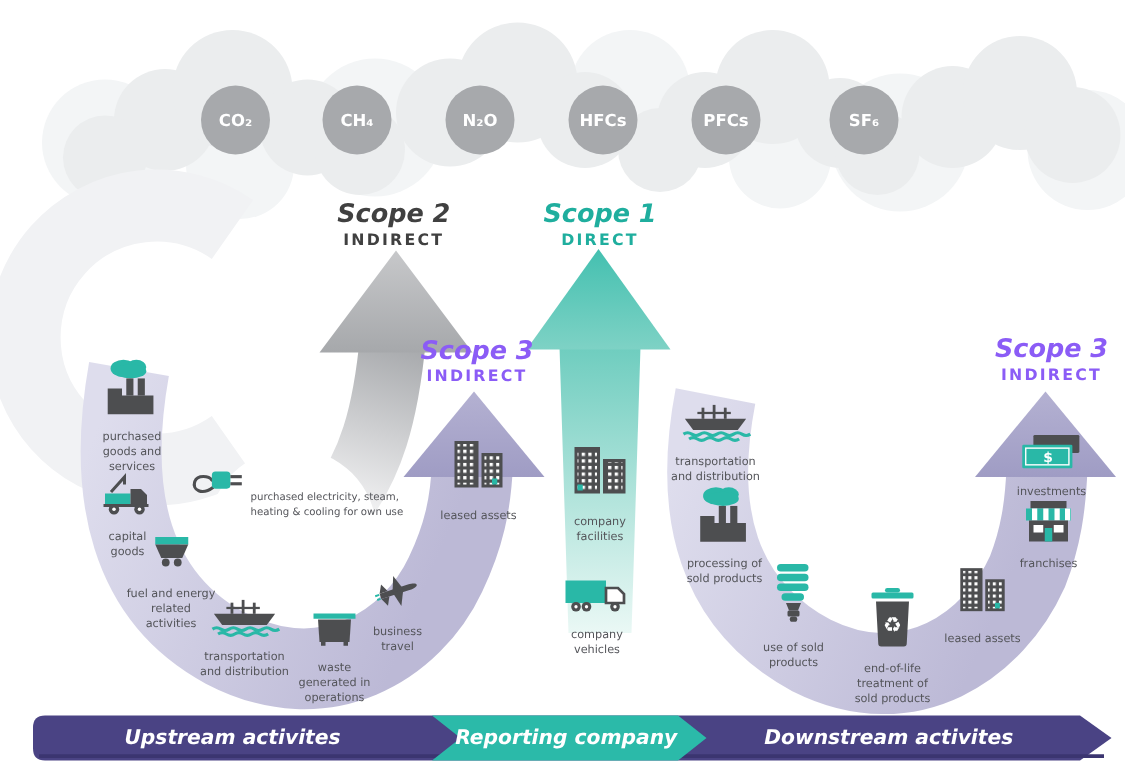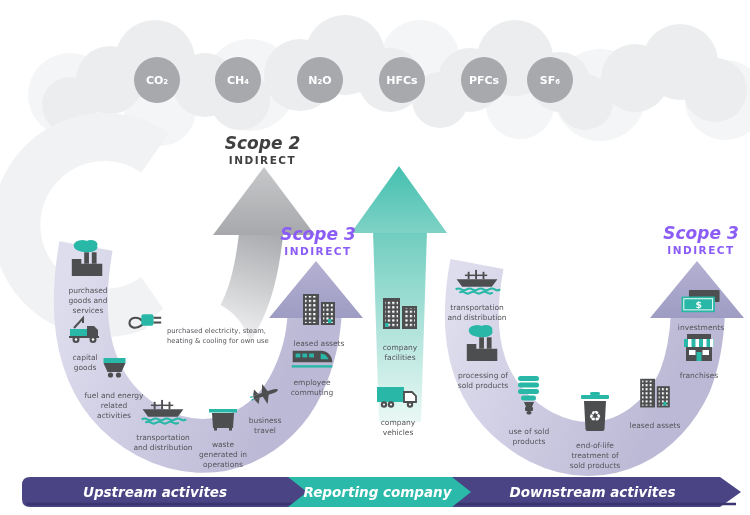--- a/index.html
+++ b/index.html
@@ -118,27 +118,31 @@
     </div>
   <div class="abs gas" style="left:297px;top:57px">
       <span>N₂O</span>
     </div>
   <div class="abs gas" style="left:379px;top:57px">
       <span>HFCs</span>
     </div>
   <div class="abs gas" style="left:461px;top:57px">
       <span>PFCs</span>
     </div>
-  <div class="abs gas" style="left:527px;top:57px">
+  <div class="abs gas" style="left:553px;top:57px">
       <span>SF₆</span>
     </div>
 
   <div class="abs scope-block" style="left:210px;top:135px;width:105px">
     <div class="scope-title c-gray">Scope 2</div>
     <div class="scope-sub c-gray">INDIRECT</div>
+  </div>
+  <div class="abs scope-block" style="left:350px;top:135px;width:100px">
+    <div class="scope-title c-teal">Scope 1</div>
+    <div class="scope-sub c-teal">DIRECT</div>
   </div>
   <div class="abs scope-block" style="left:266px;top:226px;width:104px">
     <div class="scope-title c-navy">Scope 3</div>
     <div class="scope-sub c-navy">INDIRECT</div>
   </div>
   <div class="abs scope-block" style="left:649px;top:225px;width:104px">
     <div class="scope-title c-navy">Scope 3</div>
     <div class="scope-sub c-navy">INDIRECT</div>
   </div>
 
@@ -218,31 +222,20 @@
         <path d="M4 17 H25 C29 17 31 18 31 19 C31 20 29 21 25 21 H4 Z" fill="#4d4e50"></path>
         <polygon points="13,19 21,19 16,30" fill="#4d4e50"></polygon>
         <polygon points="13,19 21,19 17,8" fill="#4d4e50"></polygon>
         <polygon points="4,17 7,11 10,17" fill="#4d4e50"></polygon>
         <polygon points="4,21 7,27 10,21" fill="#4d4e50"></polygon>
       </g>
     </svg>
     <div class="lbl">business travel</div>
   </div>
 
-  <div class="abs item" style="left:281px;top:341px;width:62px">
-    <svg width="46" height="29" viewBox="0 0 46 30">
-      <path d="M3 10 H32 C40 10 44 16 44 22 H3 Z" fill="#4d4e50"></path>
-      <rect x="6" y="13" width="5" height="4" fill="#29b8a7"></rect>
-        <rect x="13" y="13" width="5" height="4" fill="#29b8a7"></rect>
-      <rect x="20" y="13" width="5" height="4" fill="#29b8a7"></rect>
-      <path d="M32 13 C36 13 39 16 40 19 L32 19 Z" fill="#29b8a7"></path>
-      <rect x="2" y="25" width="42" height="2.5" fill="#29b8a7"></rect>
-    </svg>
-    <div class="lbl">employee commuting</div>
-  </div>
 
   <div class="abs item" style="left:289px;top:291px;width:60px">
     <svg width="38" height="40" viewBox="0 0 38 40">
       <rect x="3" y="3" width="16" height="31" fill="#4d4e50"></rect>
       <rect x="5" y="5" width="12" height="27" fill="url(#winPat)"></rect>
       <rect x="21" y="11" width="14" height="23" fill="#4d4e50"></rect>
       <rect x="23" y="13" width="10" height="19" fill="url(#winPat)"></rect>
       <rect x="28" y="28" width="3.5" height="4" fill="#29b8a7"></rect>
     </svg>
     <div class="lbl">leased assets</div>

